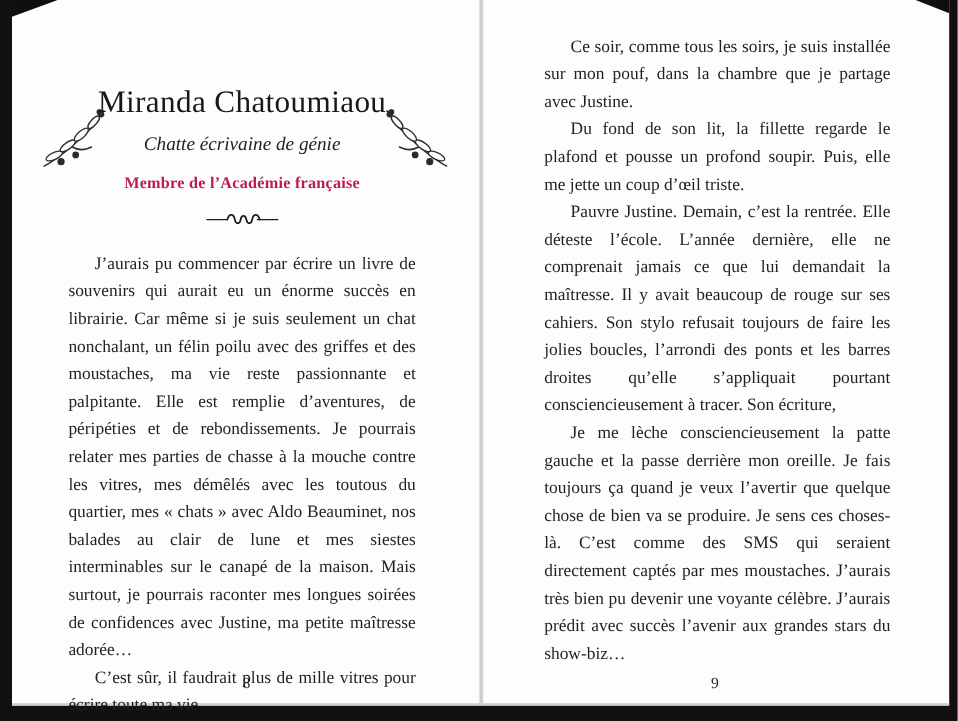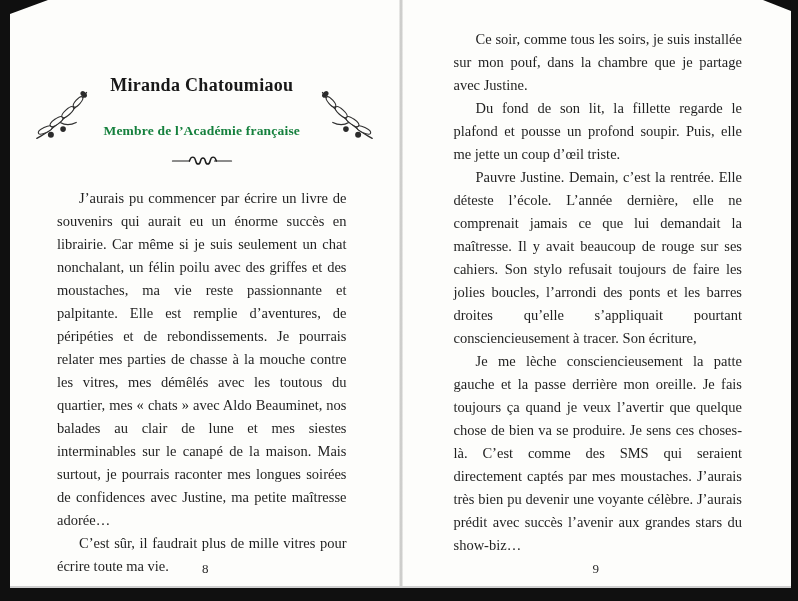--- a/index.html
+++ b/index.html
@@ -25,23 +25,23 @@
     position:absolute; top:0; bottom:0; left:50%; width:5px;
     transform:translateX(-50%);
     background:linear-gradient(to right, rgba(0,0,0,0), #c2c2c0 50%, rgba(0,0,0,0));
     z-index:1;
   }
   .page { flex:1 1 50%; position:relative; }
   .page-left  { padding:0 54px 0 47px; }
   .page-right { padding:0 49px 0 53px; }
 
   .chapter-header { margin-top:72px; text-align:center; position:relative; }
-  .title { font-size:18px; line-height:26px; font-weight:700; letter-spacing:0.3px; color:#181818; }
+  .title { font-size:26px; line-height:26px; font-weight:400; letter-spacing:0.3px; color:#181818; }
   .subtitle { margin-top:13px; font-size:16px; line-height:20px; font-style:italic; color:#222; }
-  .affiliation { margin-top:24px; font-size:13.5px; line-height:17px; font-weight:700; letter-spacing:0.2px; color:#15803d; }
+  .affiliation { margin-top:13px; font-size:13.5px; line-height:17px; font-weight:700; letter-spacing:0.2px; color:#be185d; }
   .divider { margin-top:15px; height:18px; }
   .divider svg { display:inline-block; }
 
   .branch { position:absolute; top:86px; width:60px; height:58px; }
   .branch-left  { left:24px; }
   .branch-right { right:26px; }
   .branch-right svg { transform:scaleX(-1); }
 
   .body { font-size:14.5px; line-height:23px; text-align:justify; hyphens:auto; color:#1f1f1f; }
   .body p { text-indent:22px; }
@@ -97,20 +97,21 @@
           <g fill="#2b2b2b">
             <circle cx="18" cy="51" r="3.2"></circle>
             <circle cx="31" cy="45" r="3"></circle>
             <ellipse cx="53" cy="8" rx="2.8" ry="4" transform="rotate(-40 53 8)"></ellipse>
           </g>
         </svg>
       </div>
 
       <header class="chapter-header">
         <h1 class="title">Miranda Chatoumiaou</h1>
+        <div class="subtitle">Chatte écrivaine de génie</div>
         <div class="affiliation">Membre de l’Académie française</div>
         <div class="divider">
           <svg viewBox="0 0 84 18" width="62" height="14" aria-hidden="true">
             <g stroke="#1d1d1d" fill="none" stroke-linecap="round">
               <path d="M2,9 H25" stroke-width="1.6"></path>
               <path d="M59,9 H82" stroke-width="1.6"></path>
               <path d="M25,9 c2,-7 7,-7 8.5,0 c1,5.5 5.5,5.5 6.5,0 c1,-5.5 5.5,-5.5 6.5,0 c1,5.5 5.5,5.5 6.5,0 c1.5,-7 6.5,-7 8.5,0" stroke-width="2"></path>
             </g>
           </svg>
         </div>

